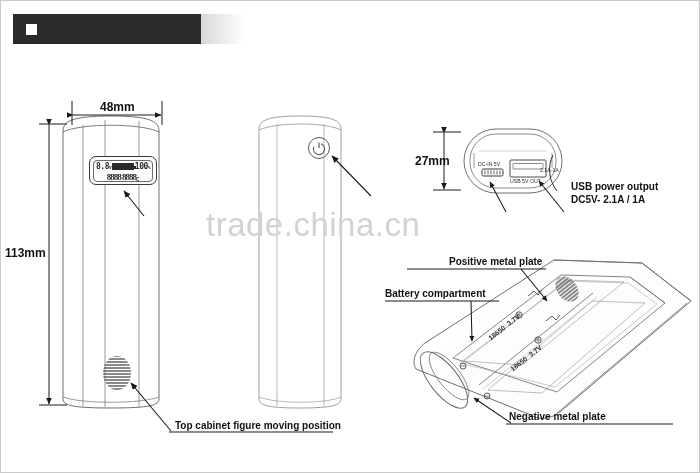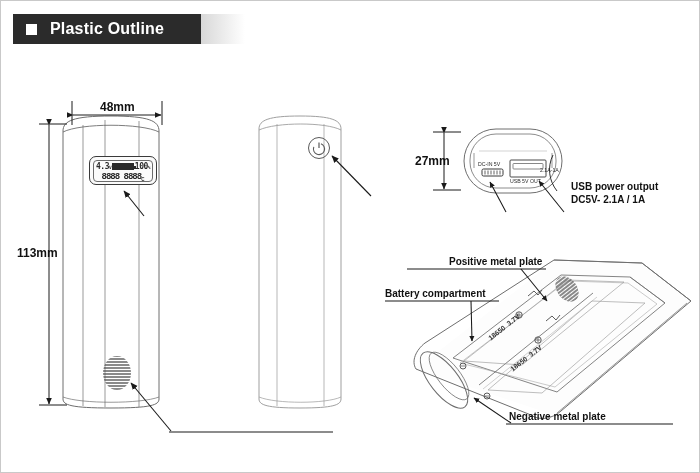--- a/index.html
+++ b/index.html
@@ -169,21 +169,21 @@
     height: 3.5px;
     background: #2a2a2a;
   }
   .lcd-row2 {
     display: flex;
     align-items: flex-end;
     justify-content: center;
     height: 11px;
   }
   .lcd-seg2 {
-    font-family: Liberation Mono, monospace;
+    font-family: Liberation Serif, serif;
     font-size: 9px;
     font-weight: bold;
     color: #2a2a2a;
     letter-spacing: -1px;
     line-height: 10px;
   }
 
   
   #power-btn {
     position: absolute;
@@ -197,21 +197,20 @@
     z-index: 12;
   }
 </style>
 </head>
 <body>
 
 <div id="page">
 
   <div id="header-bar">
     <div id="header-bullet"></div>
-    <div id="header-title">Plastic Outline</div>
   </div>
   <div id="header-bar-fade"></div>
 
   <svg class="svg-layer" viewBox="0 0 700 473" xmlns="http://www.w3.org/2000/svg">
     <defs>
       <marker id="arrHead" markerWidth="7" markerHeight="7" refX="6" refY="3.2" orient="auto" markerUnits="strokeWidth">
         <path d="M0,0.4 L6.5,3.2 L0,6 z" fill="#1a1a1a"></path>
       </marker>
       <marker id="arrHeadS" markerWidth="6" markerHeight="6" refX="5" refY="2.8" orient="auto" markerUnits="strokeWidth">
         <path d="M0,0.3 L5.4,2.8 L0,5.3 z" fill="#1a1a1a"></path>
@@ -362,57 +361,59 @@
       <line x1="470" y1="300" x2="471" y2="340" marker-end="url(#arrHeadS)"></line>
 
       <line x1="505" y1="423" x2="672" y2="423"></line>
       <line x1="510" y1="422" x2="473" y2="397" marker-end="url(#arrHeadS)"></line>
     </g>
   </svg>
 
   <div id="lcd">
     <div id="lcd-inner">
       <div class="lcd-row">
-        <span class="lcd-seg"><span>4.3</span><span class="lcd-sup">V</span></span>
+        <span class="lcd-seg"><span>8.8</span><span class="lcd-sup">V</span></span>
         <span id="lcd-batt"></span>
         <span class="lcd-seg"><span>100</span><span class="lcd-sup">%</span></span>
       </div>
       <div class="lcd-row2">
         <span class="lcd-seg2">8888 8888</span>
         <span class="lcd-sup">C</span>
       </div>
     </div>
   </div>
 
   <div id="power-btn">
     <svg width="20" height="20" viewBox="0 0 20 20">
       <circle cx="10" cy="11" r="5.6" fill="none" stroke="#5a5a5a" stroke-width="1.1" stroke-dasharray="26 9" transform="rotate(-70 10 11)"></circle>
       <line x1="10" y1="4.4" x2="10" y2="10" stroke="#5a5a5a" stroke-width="1.2"></line>
     </svg>
   </div>
 
   <div class="dim" style="left:99px; top:99px;">48mm</div>
 
-  <div class="dim" style="left:16px; top:245px;">113mm</div>
+  <div class="dim" style="left:4px; top:245px;">113mm</div>
 
   <div class="dim" style="left:414px; top:153px;">27mm</div>
 
   <div class="tiny" style="left:477px; top:160px;">DC-IN 5V</div>
   <div class="tiny" style="left:509px; top:177px;">USB 5V OUT</div>
   <div class="tiny" style="left:539px; top:166px;">2.1A-1A</div>
 
+  <div class="callout" style="left:174px; top:419px;">Top cabinet figure moving position</div>
 
   <div class="callout" style="left:570px; top:180px;text-align:right;">USB power output</div>
   <div class="callout" style="left:570px; top:193px;text-align:center;">DC5V- 2.1A / 1A</div>
 
   <div class="callout" style="left:406px; top:255px;margin-left:42px;">Positive metal plate</div>
   <div class="callout" style="left:384px; top:287px;">Battery compartment</div>
   <div class="callout" style="left:508px; top:410px;text-align:right;">Negative metal plate</div>
 
   <div class="batt-txt" style="left:486px; top:335px; transform:rotate(-38deg); transform-origin:left top;">
     <span>18650</span>&nbsp;&nbsp;<span>3.7V</span>
   </div>
   <div class="batt-txt" style="left:508px; top:366px; transform:rotate(-38deg); transform-origin:left top;">
     <span>18650</span>&nbsp;&nbsp;<span>3.7V</span>
   </div>
 
+  <div id="watermark">trade.china.cn</div>
 
 </div>
 
 </body></html>

